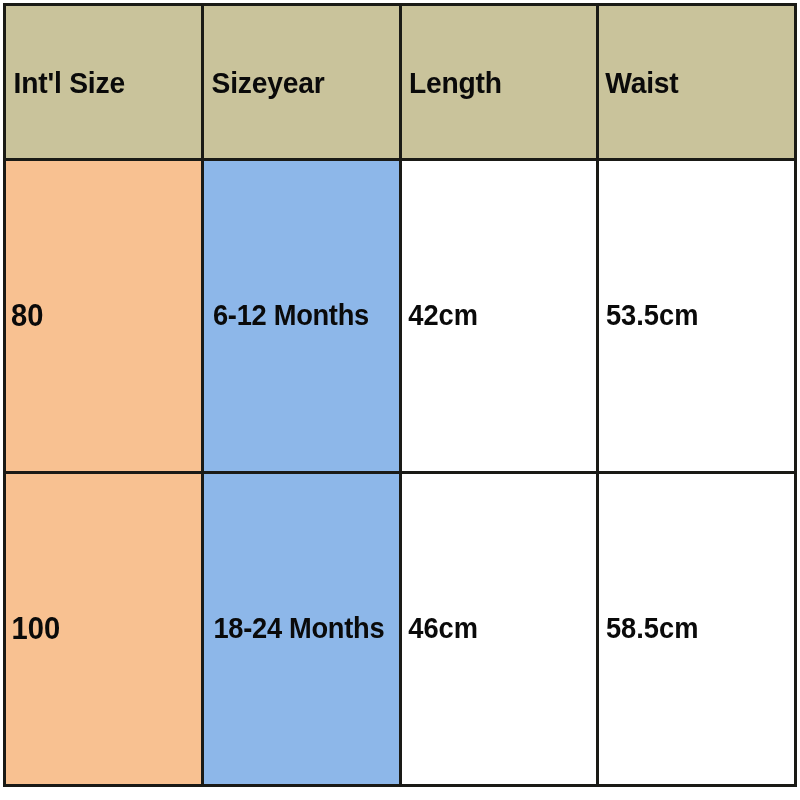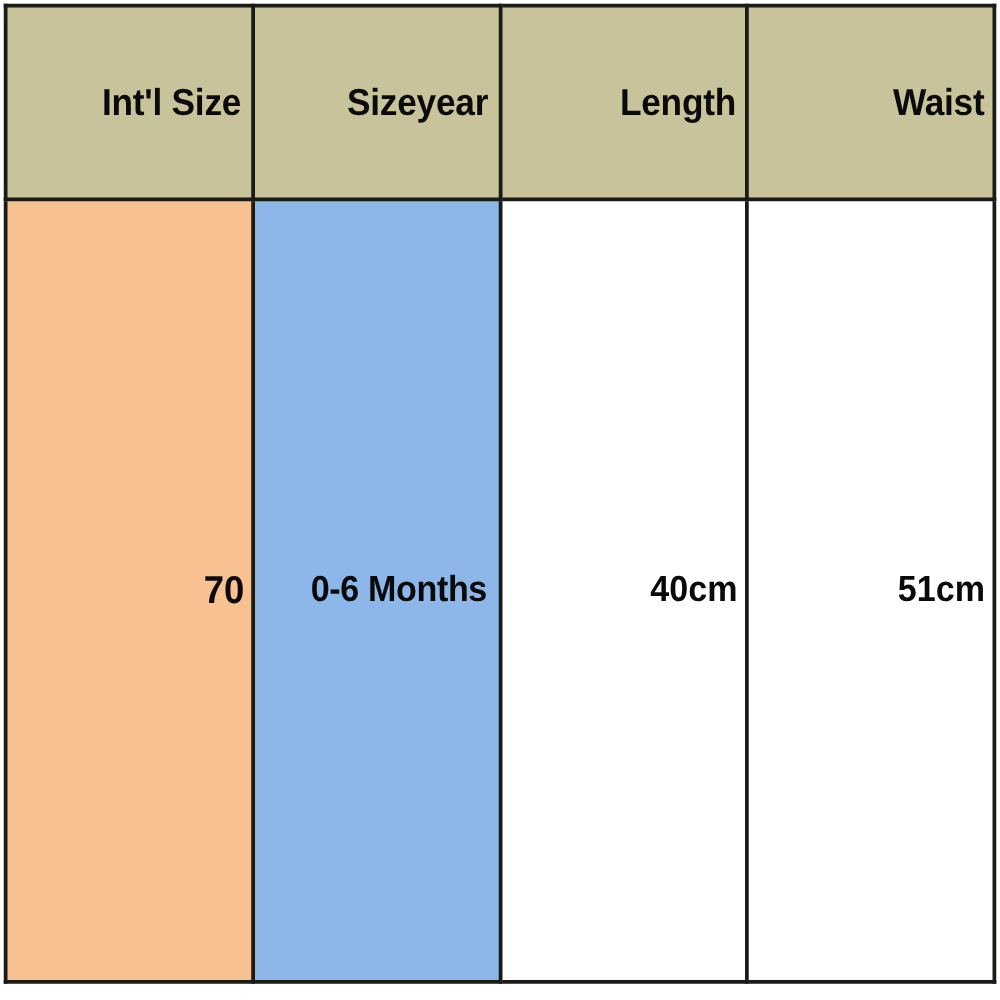--- a/index.html
+++ b/index.html
@@ -37,21 +37,21 @@
     table-layout: fixed;
     border: 3px solid #1a1a16;
     background: #ffffff;
   }
 
   table.size-table col { width: 25%; }
 
   table.size-table th,
   table.size-table td {
     border: 3px solid #1a1a16;
-    text-align: right;
+    text-align: left;
     vertical-align: middle;
     padding: 0 4px;
     color: #0a0a0a;
     font-weight: bold;
     line-height: 1.1;
     white-space: nowrap;
   }
 
   
   thead tr { height: 155px; }
@@ -110,28 +110,42 @@
             <span class="cell-text">Length</span>
           </th>
           <th>
             <span class="cell-text">Waist</span>
           </th>
         </tr>
       </thead>
       <tbody>
         <tr>
           <td class="col-intl">
-            <span class="cell-text">70</span>
+            <span class="cell-text">80</span>
           </td>
           <td class="col-sizeyear">
-            <span class="cell-text">0-6 Months</span>
+            <span class="cell-text">6-12 Months</span>
           </td>
           <td class="col-length">
-            <span class="cell-text">40cm</span>
+            <span class="cell-text">42cm</span>
           </td>
           <td class="col-waist">
-            <span class="cell-text">51cm</span>
+            <span class="cell-text">53.5cm</span>
+          </td>
+        </tr>
+        <tr>
+          <td class="col-intl">
+            <span class="cell-text">100</span>
+          </td>
+          <td class="col-sizeyear">
+            <span class="cell-text">18-24 Months</span>
+          </td>
+          <td class="col-length">
+            <span class="cell-text">46cm</span>
+          </td>
+          <td class="col-waist">
+            <span class="cell-text">58.5cm</span>
           </td>
         </tr>
       </tbody>
     </table>
   </div>
 </div>
 
 </body></html>

